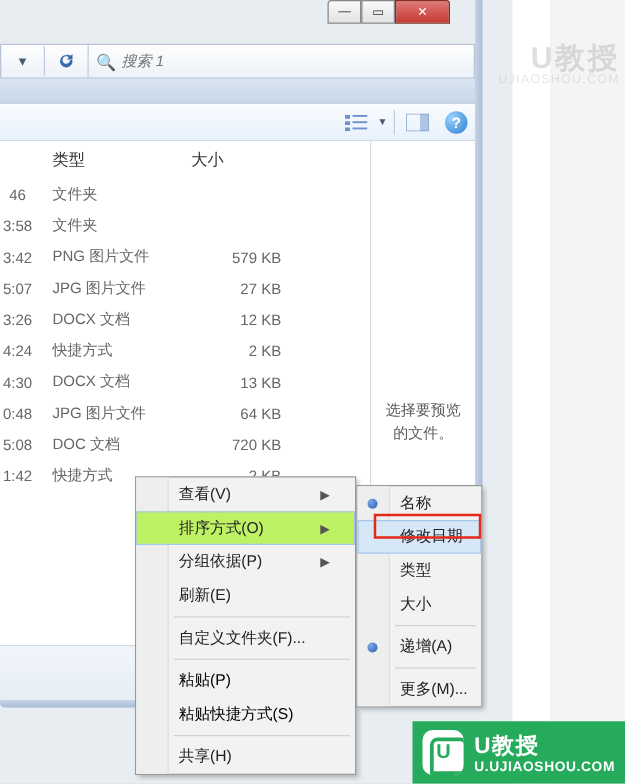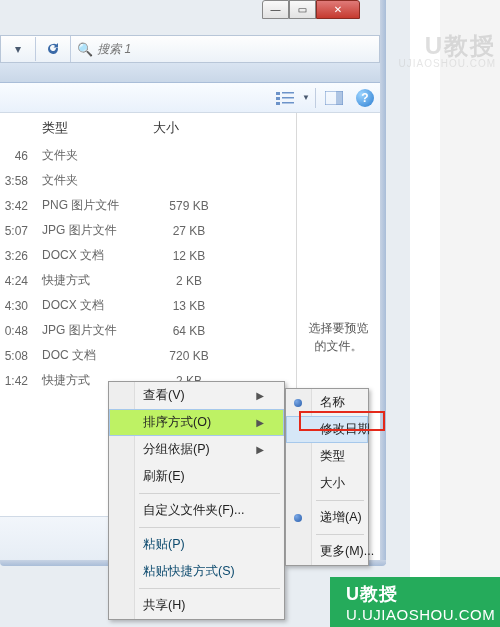--- a/index.html
+++ b/index.html
@@ -35,33 +35,33 @@
 .preview-pane { position:absolute; top:113px; left:297px; width:83px; height:448px; background:#fff; display:flex; align-items:center; justify-content:center; text-align:center; }
 .preview-pane .msg { font-size:12px; color:#5a5a5a; line-height:1.5; }
 
 .headers { display:flex; padding:6px 0 6px 0; font-size:13px; color:#333; }
 .col-time { width:28px; }
 .col-type { width:125px; padding-left:14px;}
 .col-size { width:100px; padding-left:0;}
 
 .file-rows { }
 .file-row { display:flex; font-size:12px; color:#666; padding:4px 0; align-items:center; }
-.file-row .c-time { width:28px; text-align:right; padding-left:0;}
+.file-row .c-time { width:28px; text-align:center; padding-left:0;}
 .file-row .c-type { width:125px; padding-left:14px;}
-.file-row .c-size { width:100px; text-align:center; padding-right:28px;}
+.file-row .c-size { width:100px; text-align:right; padding-right:28px;}
 
 .statusbar { position:absolute; top:516px; left:0; width:297px; height:45px; background:linear-gradient(#f2f6fb,#e6edf5); border-top:1px solid #d0dae6; }
 
 .window-border { position:absolute; top:0; left:380px; width:6px; height:564px; background:linear-gradient(90deg,#c7d3e4,#a9bdd8); }
 .window-bottom { position:absolute; top:560px; left:0; width:386px; height:6px; background:linear-gradient(#c7d3e4,#a9bdd8); border-radius:0 0 4px 4px;}
 
 .ctx-menu { position:absolute; background:#f2f2f2; border:1px solid #9a9a9a; box-shadow:2px 2px 4px rgba(0,0,0,0.25); font-size:12.5px; }
 .ctx-menu .gutter { position:absolute; left:0; top:0; bottom:0; width:26px; background:#eee; border-right:1px solid #ddd;}
 .ctx-item { position:relative; padding:5px 20px 5px 34px; white-space:nowrap; color:#222; display:flex; align-items:center; justify-content:space-between; cursor:default;}
-.ctx-item.disabled { color:#0c4a6e; }
+.ctx-item.disabled { color:#000000; }
 .ctx-item.hover { background:#bef264; outline:1px solid #a6c8eb; outline-offset:-1px; }
 .ctx-sep { margin:3px 4px 3px 30px; border-top:1px solid #d2d2d2; }
 .ctx-arrow { font-size:10px; margin-left:24px; color:#555;}
 .ctx-item .shortcut { color:#555; margin-left:30px; }
 
 .submenu { position:absolute; background:#f2f2f2; border:1px solid #9a9a9a; box-shadow:2px 2px 4px rgba(0,0,0,0.25); font-size:12.5px; }
 .submenu .gutter { position:absolute; left:0; top:0; bottom:0; width:26px; background:#eee; border-right:1px solid #ddd;}
 .sub-item { position:relative; padding:5px 22px 5px 34px; white-space:nowrap; color:#222; display:flex; align-items:center; cursor:default;}
 .sub-item.hover { background:#d6e7f7; outline:1px solid #a6c8eb; outline-offset:-1px;}
 .bullet { position:absolute; left:8px; top:50%; transform:translateY(-50%); width:8px; height:8px; border-radius:50%; background:radial-gradient(circle at 30% 30%, #7aa8e6, #2a5eab); }
@@ -71,21 +71,21 @@
 
 .watermark { position:absolute; right:4px; top:30px; font-size:24px; font-weight:bold; color:#a2a2a2; letter-spacing:2px; opacity:.35; white-space:nowrap; }
 .watermark-sub { position:absolute; right:4px; top:58px; font-size:10px; color:#c1c1c1; letter-spacing:1px; opacity:.4;}
 
 .brand { position:absolute; right:0; bottom:0; width:170px; height:50px; background:#25ab5b; display:flex; align-items:center; padding:0 8px; gap:8px;}
 .brand-logo { width:36px; height:36px; background:#ffffff; border-radius:8px; position:relative; overflow:hidden;}
 .brand-logo::before{content:"";position:absolute;left:6px;top:6px;width:24px;height:24px;border:3px solid #25ab5b;border-radius:6px 6px 6px 0;}
 .brand-logo::after{content:"U";position:absolute;left:0;top:0;width:100%;height:100%;display:flex;align-items:center;justify-content:center;color:#25ab5b;font-weight:bold;font-size:16px;}
 .brand-text { color:#fff; }
 .brand-text .t1{ font-size:18px; font-weight:bold; letter-spacing:1px;}
-.brand-text .t2{ font-size:15px; letter-spacing:.5px;}
+.brand-text .t2{ font-size:11px; letter-spacing:.5px;font-weight:bold;}
 </style>
 </head>
 <body>
 
 <div class="outer-bg"></div>
 <div class="page-bg"></div>
 <div class="page-strip"></div>
 
 <div class="watermark">U教授</div>
 <div class="watermark-sub">UJIAOSHOU.COM</div>
@@ -236,21 +236,21 @@
   <div class="ctx-item disabled">
       <span>粘贴快捷方式(S)</span>
     </div>
   <div class="ctx-sep"></div>
   <div class="ctx-item">
       <span>共享(H)</span>
     </div>
 
 </div>
 
-<div class="submenu" style="left:285px; top:388px; width:84px;">
+<div class="submenu" style="left:285px; top:388px; width:101px;">
   <div class="gutter"></div>
   <div class="sub-item">
       <span class="bullet"></span>
       <span>名称</span>
     </div>
   <div class="sub-item hover">
       <span>修改日期</span>
     </div>
   <div class="sub-item">
       <span>类型</span>

